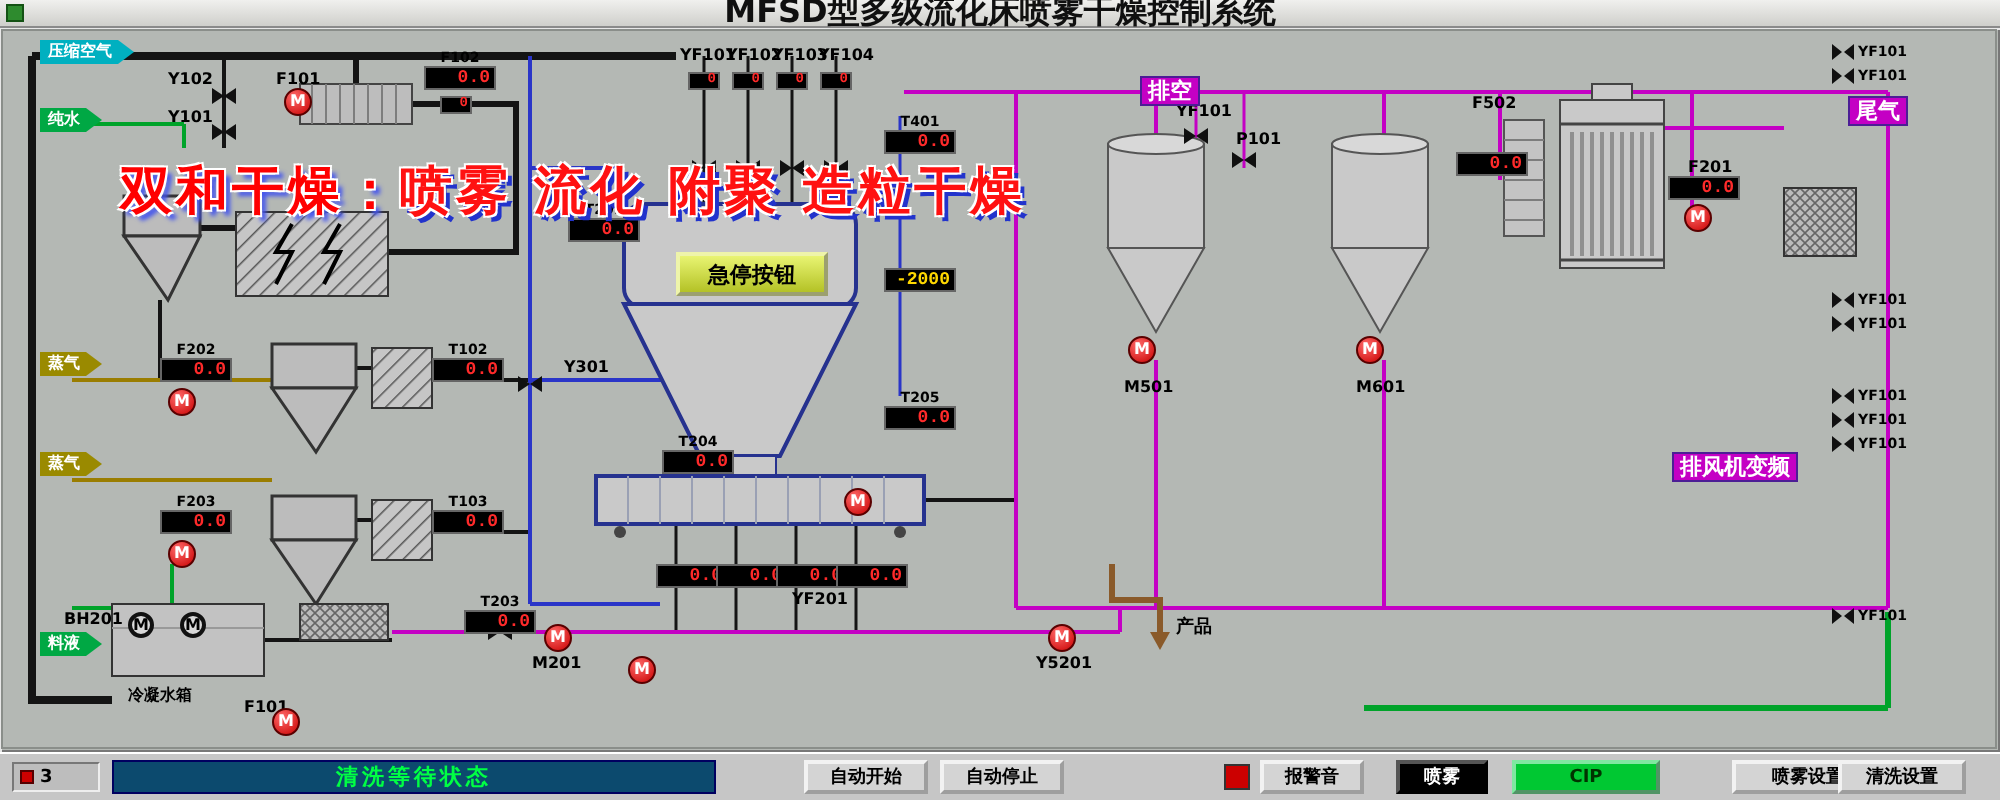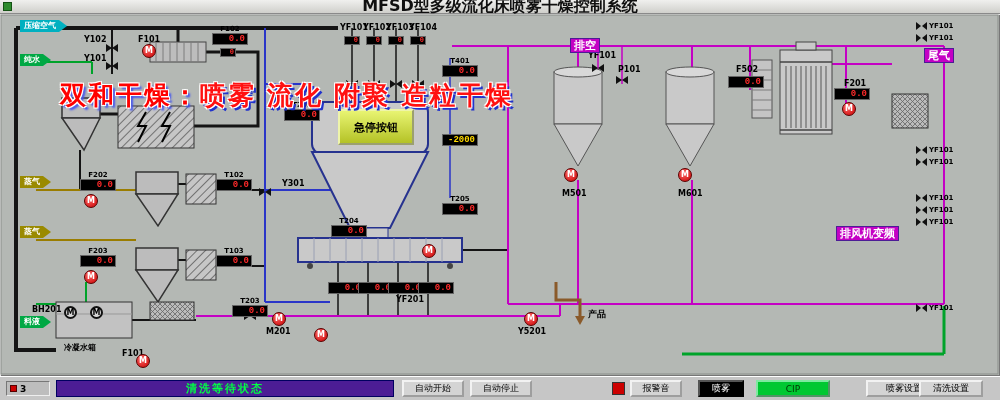--- a/index.html
+++ b/index.html
@@ -25,26 +25,26 @@
 .stream{color:#fff;font-size:8px;font-weight:bold;padding:2px 11px 2px 4px;white-space:nowrap;clip-path:polygon(0 0,calc(100% - 8px) 0,100% 50%,calc(100% - 8px) 100%,0 100%)}
 .flag{background:#c400c4;color:#fff;font-size:11px;font-weight:bold;padding:1px 3px;border:1px solid #4c1d95;white-space:nowrap}
 .vrow{display:flex;align-items:center;gap:2px}
 .bowtie{position:relative;width:11px;height:9px;display:inline-block}
 .bowtie::before{content:"";position:absolute;left:0;top:0;border-top:4.5px solid transparent;border-bottom:4.5px solid transparent;border-left:5.5px solid #101010}
 .bowtie::after{content:"";position:absolute;right:0;top:0;border-top:4.5px solid transparent;border-bottom:4.5px solid transparent;border-right:5.5px solid #101010}
 .vlabel{font-size:7px;font-weight:bold;color:#000}
 .watermark{position:absolute;left:60px;top:64px;z-index:6;font-size:26px;font-weight:bold;letter-spacing:2px;white-space:nowrap}
 .wm-a{color:#ff0000;text-shadow:-1px -1px 0 #fff,1px -1px 0 #fff,-1px 1px 0 #fff,1px 1px 0 #fff,3px 3px 2px #4455ee}
 .wm-b{color:#ff1111;text-shadow:-1px -1px 0 #fff,1px -1px 0 #fff,-1px 1px 0 #fff,1px 1px 0 #fff,3px 3px 0 #2233cc}
-.estop{position:absolute;left:338px;top:95px;width:76px;height:36px;z-index:5;background:linear-gradient(#e8f472,#b4c226);border:2px outset #eef4aa;color:#000;font-size:11px;font-weight:bold;display:flex;align-items:center;justify-content:center}
+.estop{position:absolute;left:338px;top:112px;width:76px;height:22px;z-index:5;background:linear-gradient(#e8f472,#b4c226);border:2px outset #eef4aa;color:#000;font-size:11px;font-weight:bold;display:flex;align-items:center;justify-content:center}
 .bottombar{position:absolute;left:0;top:376px;width:1000px;height:24px;background:#c6c6c6;border-top:1px solid #fff;z-index:10}
 .counter{position:absolute;left:6px;top:4px;width:44px;height:15px;background:#bdbdbd;border:1px solid;border-color:#777 #eee #eee #777;font-size:9px;font-weight:bold;display:flex;align-items:center;gap:3px;padding-left:3px;color:#000}
 .cnt-ind{width:7px;height:7px;background:#cc0000;border:1px solid #550000}
-.statusbar{position:absolute;left:56px;top:3px;width:338px;height:17px;background:#4c1d95;border:1px solid #000060;color:#00ff44;font-size:11px;font-weight:bold;letter-spacing:2px;display:flex;align-items:center;justify-content:center}
-.btn{position:absolute;top:3px;height:17px;background:#d4d4d4;border:2px outset #f2f2f2;font-family:inherit;font-size:9px;font-weight:normal;color:#000;padding:0 4px;cursor:pointer}
+.statusbar{position:absolute;left:56px;top:3px;width:302px;height:17px;background:#0c4a6e;border:1px solid #000060;color:#00ff44;font-size:11px;font-weight:bold;letter-spacing:2px;display:flex;align-items:center;justify-content:center}
+.btn{position:absolute;top:3px;height:17px;background:#d4d4d4;border:2px outset #f2f2f2;font-family:inherit;font-size:9px;font-weight:bold;color:#000;padding:0 4px;cursor:pointer}
 #btn-auto-start{left:402px;width:62px}
 #btn-auto-stop{left:470px;width:62px}
 .alarm-ico{position:absolute;left:612px;top:5px;width:13px;height:13px;background:#cc0000;border:1px solid #333}
 #btn-alarm{left:630px;width:52px}
 #btn-spray{left:698px;width:46px;background:#000;color:#fff;border:2px outset #555}
 #btn-cip{left:756px;width:74px;background:#00c832;color:#003300;border:2px outset #7fe8a0}
 #btn-spray-set{left:866px;width:76px}
 #btn-clean-set{left:919px;width:64px}
 </style>
 </head>
@@ -214,21 +214,21 @@
       <div class="ov tag" style="left: 340px; top: 10px;">YF101</div>
       <div class="ov tag" style="left: 363px; top: 10px;">YF102</div>
       <div class="ov tag" style="left: 386px; top: 10px;">YF103</div>
       <div class="ov tag" style="left: 409px; top: 10px;">YF104</div>
       <div class="ov tag" style="left: 588px; top: 38px;">YF101</div>
       <div class="ov tag" style="left: 618px; top: 52px;">P101</div>
       <div class="ov tag" style="left: 282px; top: 166px;">Y301</div>
       <div class="ov tag" style="left: 396px; top: 282px;">YF201</div>
       <div class="ov tag" style="left: 562px; top: 176px;">M501</div>
       <div class="ov tag" style="left: 678px; top: 176px;">M601</div>
-      <div class="ov tag" style="left: 736px; top: 52px;">F502</div>
+      <div class="ov tag" style="left: 736px; top: 34px;">F502</div>
       <div class="ov tag" style="left: 844px; top: 66px;">F201</div>
       <div class="ov tag" style="left: 266px; top: 314px;">M201</div>
       <div class="ov tag" style="left: 518px; top: 314px;">Y5201</div>
       <div class="ov tag" style="left: 32px; top: 292px;">BH201</div>
       <div class="ov tag" style="left: 64px; top: 330px;">冷凝水箱</div>
       <div class="ov tag" style="left: 122px; top: 336px;">F101</div>
       <div class="ov disp" style="left: 212px; top: 12px;">
         <div class="dl">F102</div>
         <div class="dv">0.0</div>
       </div>

